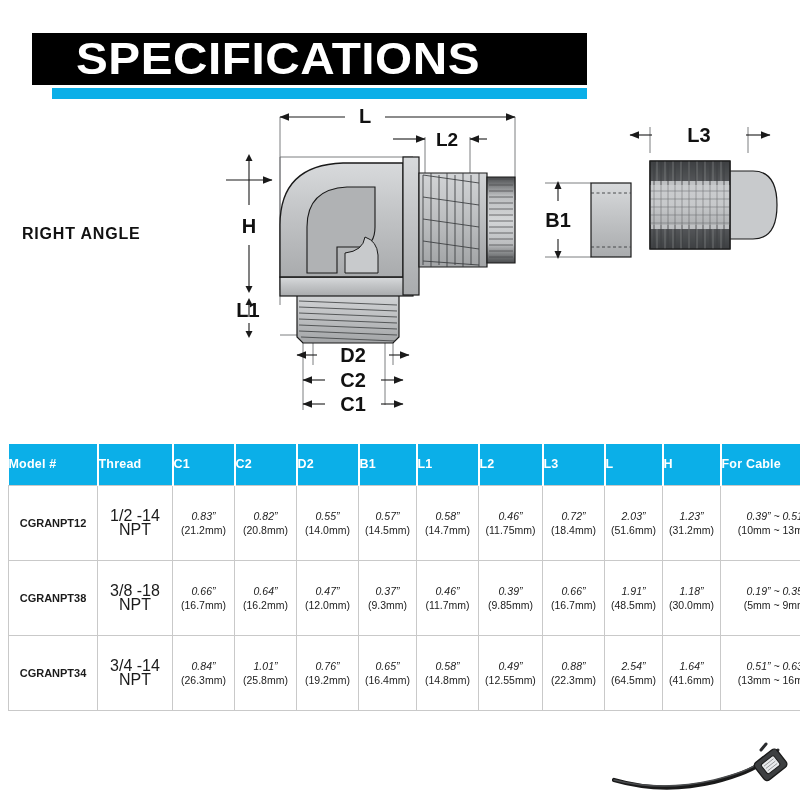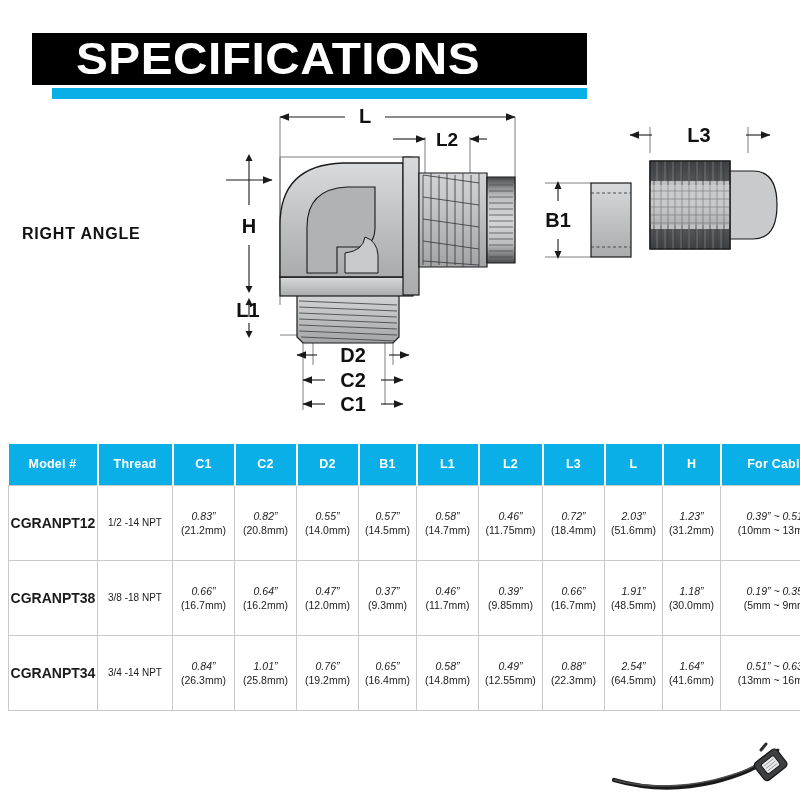--- a/index.html
+++ b/index.html
@@ -74,45 +74,45 @@
     width: 784px;
     border-collapse: collapse;
     table-layout: fixed;
   }
   table.spec thead th {
     background: #0BAFE8;
     color: #ffffff;
     font-size: 12.5px;
     font-weight: bold;
     height: 41px;
-    text-align: center;
+    text-align: left;
     vertical-align: middle;
     border-left: 2px solid #ffffff;
     border-right: 2px solid #ffffff;
     letter-spacing: 0.2px;
   }
   table.spec thead th:first-child { border-left: none; }
   table.spec thead th:last-child { border-right: none; }
 
   table.spec tbody td {
     height: 75px;
     text-align: center;
     vertical-align: middle;
     font-size: 10.5px;
     color: #1b1b1b;
     border: 1px solid #c9c9c9;
     line-height: 14px;
     padding: 2px 1px;
   }
   table.spec tbody td.model {
     font-weight: bold;
-    font-size: 14px;
+    font-size: 11px;
   }
   table.spec tbody td.thread {
-    font-size: 10px;
+    font-size: 16px;
   }
   table.spec tbody tr td:first-child { border-left: 1px solid #c9c9c9; }
   table.spec tbody tr:last-child td { border-bottom: 1px solid #c9c9c9; }
 
   .val-in { display: block; font-style: italic; }
   .val-mm { display: block; }
 
   
   .logo {
     position: absolute;

